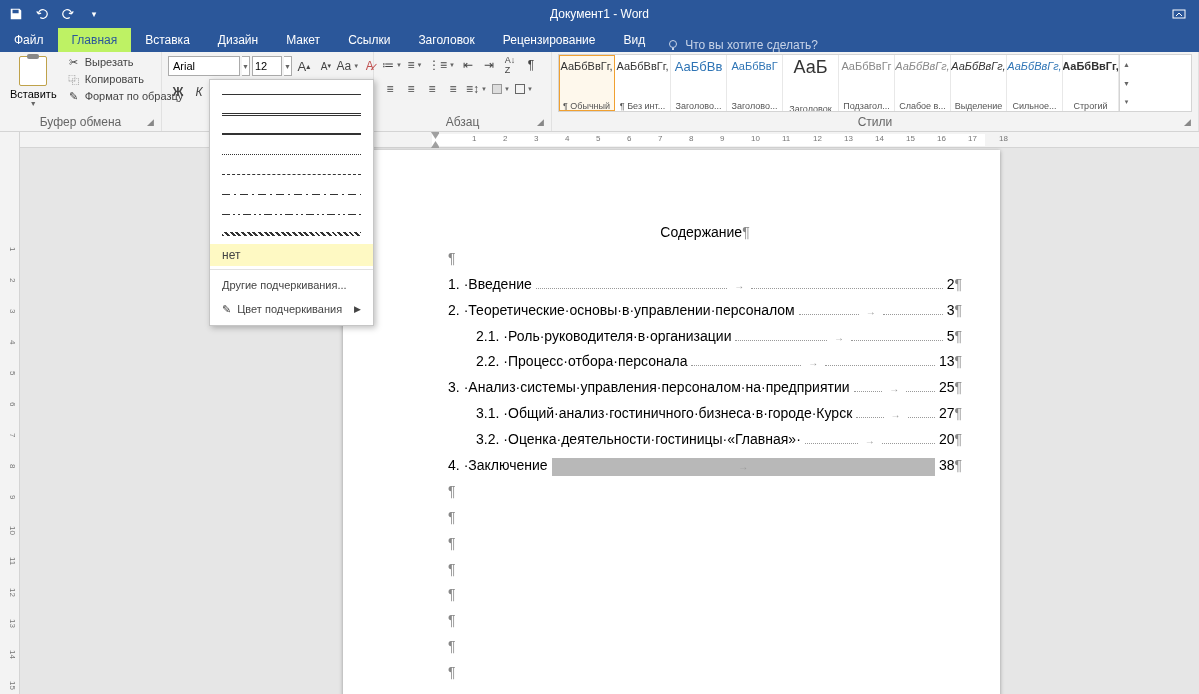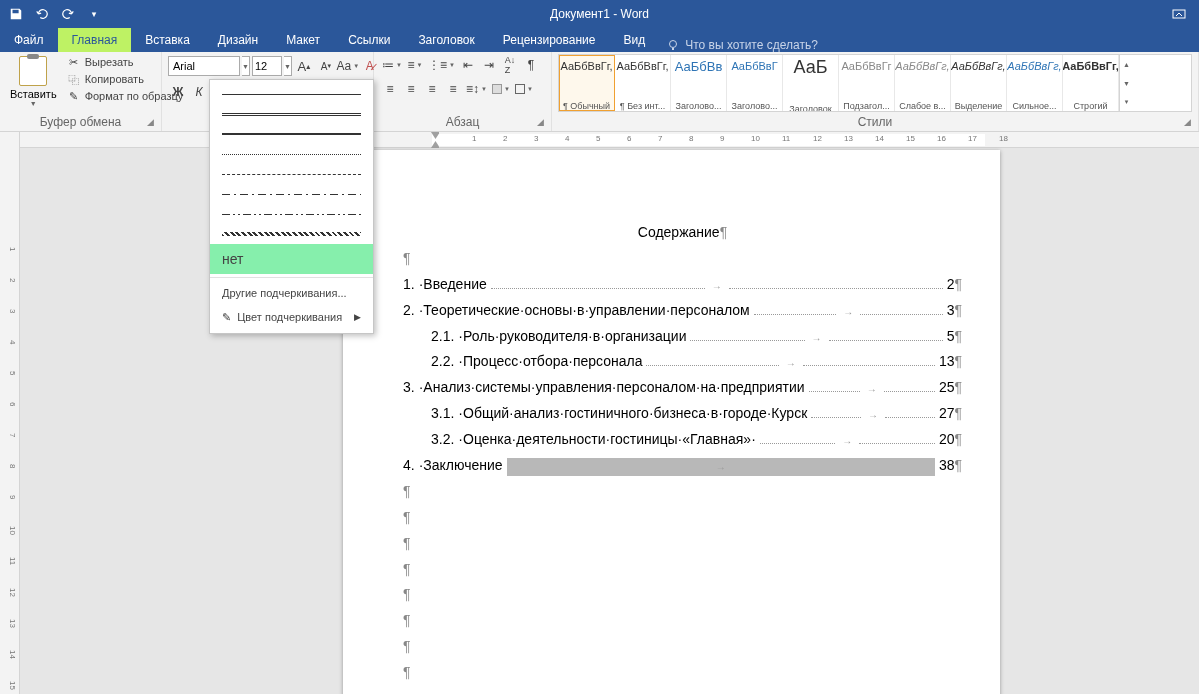--- a/index.html
+++ b/index.html
@@ -56,40 +56,40 @@
 .style-item { width:56px; height:56px; border-right:1px solid #e8e8e8; display:flex; flex-direction:column; align-items:center; justify-content:center; cursor:pointer; font-size:9px; overflow:hidden;}
 .style-item.sel { outline:1px solid #f0a030; outline-offset:-1px; background:#fef8ec;}
 .style-preview { font-size:11px; color:#333; padding:2px; flex:1; display:flex; align-items:center;}
 .style-name { font-size:9px; color:#555; white-space:nowrap; overflow:hidden; text-overflow:ellipsis; width:100%; text-align:center; padding:0 2px;margin-top:24px;}
 .gallery-more { width:14px; display:flex; flex-direction:column; border-left:1px solid #d4d4d4;}
 .gallery-more div { flex:1; display:flex;align-items:center;justify-content:center; font-size:7px; color:#666; cursor:pointer;}
 
 
 .underline-dd { position:absolute; left:209px; top:27px; width:165px; background:#fff; border:1px solid #c6c6c6; box-shadow:2px 2px 6px rgba(0,0,0,0.25); z-index:100; padding:4px 0;}
 .ul-sample { height:20px; padding:0 12px; cursor:pointer; display:flex; align-items:center;}
-.ul-none { height:30px; padding:0 12px; font-size:14px; color:#444; background:#86efac; cursor:pointer; display:flex;align-items:center;}
+.ul-none { height:22px; padding:0 12px; font-size:12px; color:#444; background:#fef9c3; cursor:pointer; display:flex;align-items:center;}
 .ul-line { width:100%; }
 .dd-sep { height:1px; background:#e1e1e1; margin:3px 0;}
 .dd-item { height:24px; padding:0 12px; font-size:11px; color:#444; display:flex; align-items:center; gap:8px; cursor:pointer; justify-content:space-between;}
 
 
 .workspace { position:absolute; top:132px; left:0; right:0; bottom:0; background:#e6e6e6; display:flex;}
 .vruler { width:20px; background:#f3f3f3; border-right:1px solid #d4d4d4; position:relative; font-size:8px; color:#777;}
 .vruler-inner{ position:absolute; top:12px; bottom:0; left:0; right:0;}
 .vr-tick{ position:absolute; right:2px; font-size:8px;}
 .tab-sel { position:absolute; top:0; left:0; width:20px; height:16px; background:#fff; border:1px solid #bbb; display:flex;align-items:center;justify-content:center; font-size:9px;}
 .doc-scroll { flex:1; overflow:hidden; position:relative;}
 .hruler { height:16px; background:#f3f3f3; border-bottom:1px solid #d4d4d4; position:relative; margin-left:0;}
 .hruler-inner { position:absolute; left:390px; height:100%; font-size:8px; color:#777;}
 .hr-active { position:absolute; left:412px; top:2px; height:12px; width:553px; background:#fff;}
 .hr-tick { position:absolute; top:2px; font-size:8px;}
 .indent-marker { position:absolute; top:0; width:8px; height:8px;}
 
 .page { position:absolute; left:323px; top:18px; width:657px; height:900px; background:#fff; box-shadow:0 1px 4px rgba(0,0,0,0.35);}
-.page-content { padding:70px 38px 0 60px; font-family:Arial; font-size:14px; color:#000; line-height:1.85;}
+.page-content { padding:70px 38px 0 60px; font-family:Arial; font-size:14px; color:#000; line-height:1.85;margin-left:45px;}
 .doc-title { text-align:center; }
 .toc-line { display:flex; align-items:baseline; white-space:nowrap;}
 .toc-line.ind1 { padding-left:28px;}
 .toc-num { margin-right:4px;}
 .toc-text {}
 .toc-dots { flex:1; border-bottom:1px dotted #999; margin:0 4px 3px 4px; position:relative; min-width:20px;}
 .toc-tab { color:#999; font-size:10px; margin:0 3px;}
 .toc-page {}
 .pil { color:#888; font-weight:normal;}
 .sel-hl { background:#b8b8b8;}

